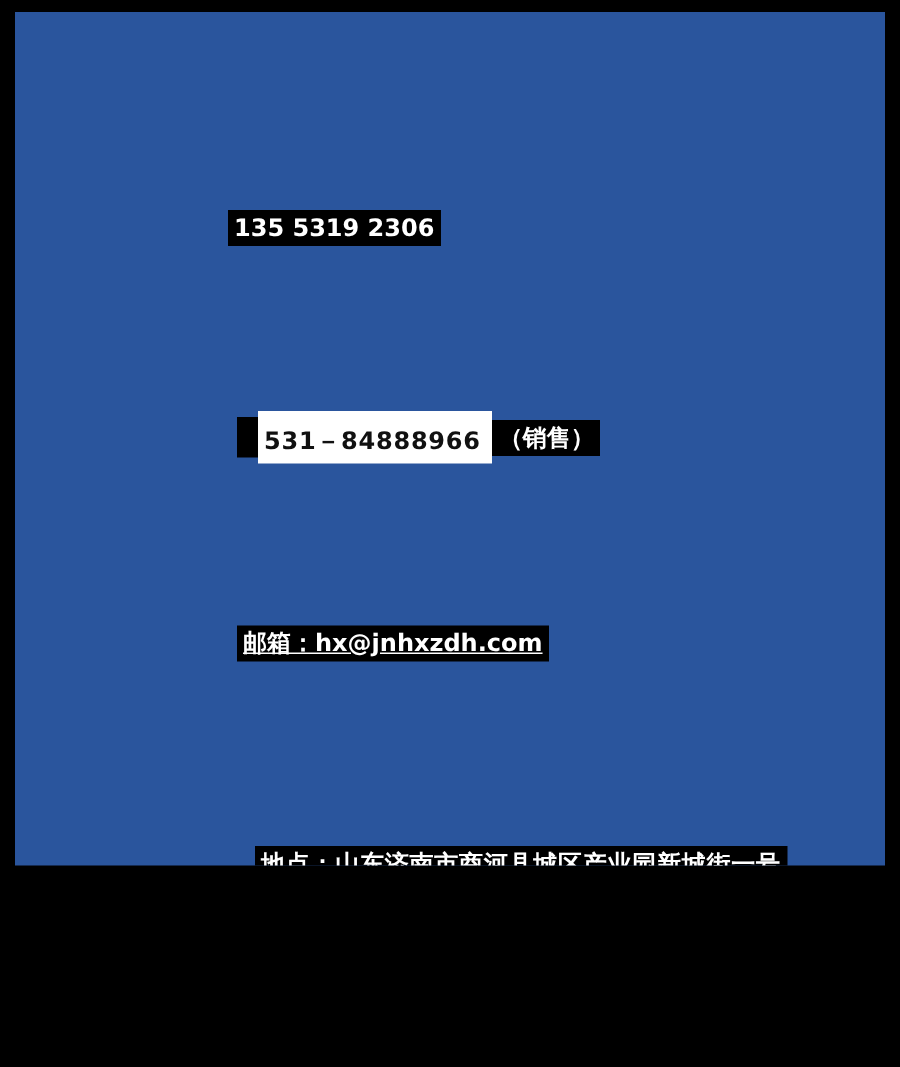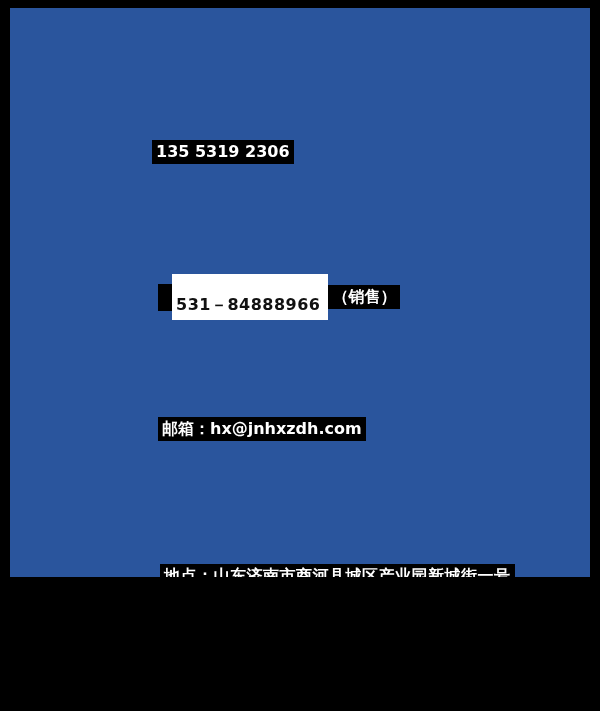--- a/index.html
+++ b/index.html
@@ -42,27 +42,27 @@
   }
   .lead-black {
     display: inline-block;
     width: 14px;
     height: 27px;
     background: #000000;
   }
   .sel {
     background: #ffffff;
     color: #111111;
-    padding: 21px 8px 5px 4px;
+    padding: 10px 8px 5px 4px;
     letter-spacing: 0.5px;
   }
   .line1 { left: 142px; top: 132px; }
   .line2 { left: 148px; top: 266px; }
-  .line3 { left: 148px; top: 409px; }
-  .line4 { left: 150px; top: 556px; letter-spacing: 0.5px; }
+  .line3 { left: 148px; top: 409px; text-decoration: underline; }
+  .line4 { left: 160px; top: 556px; letter-spacing: 0.5px; }
 </style>
 </head>
 <body>
 
 <div class="frame">
   <div class="page" id="page-bg" style="background: rgb(42, 85, 157);">
 
     <div class="line line1">
       <span class="hl">135 5319 2306</span>
       <span class="gap"></span>

